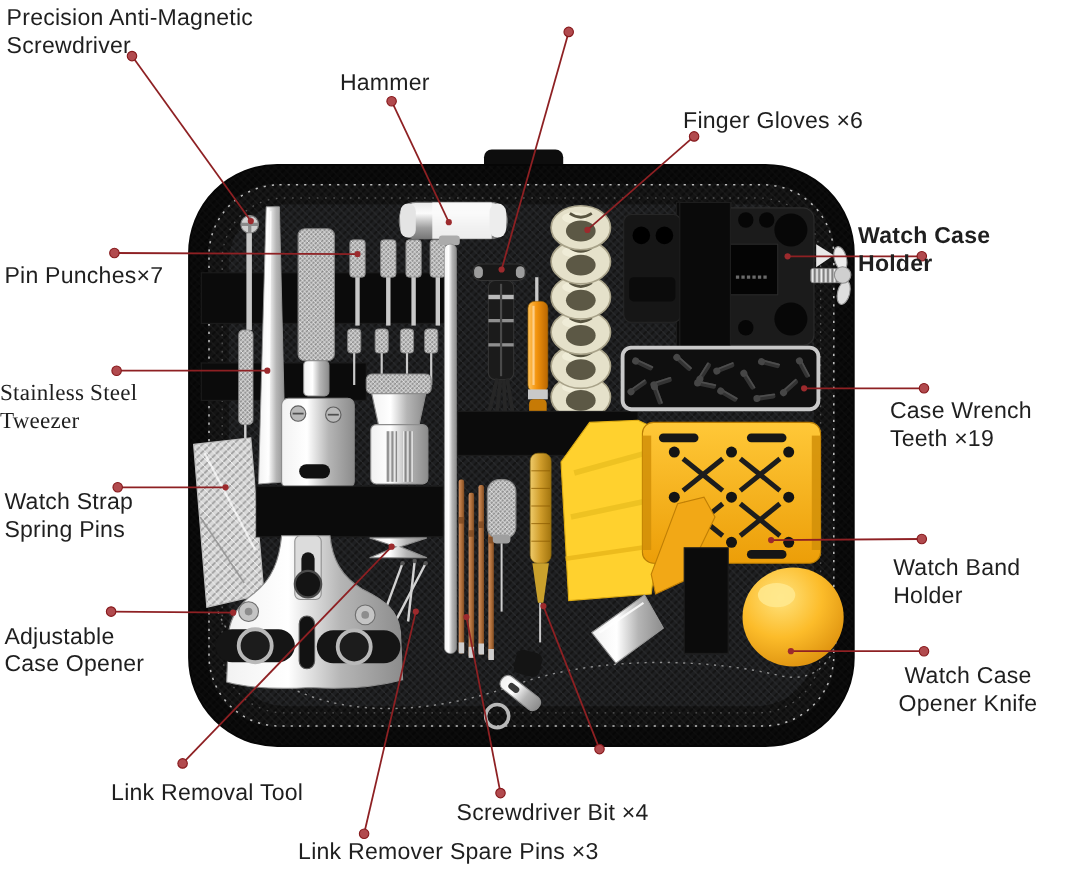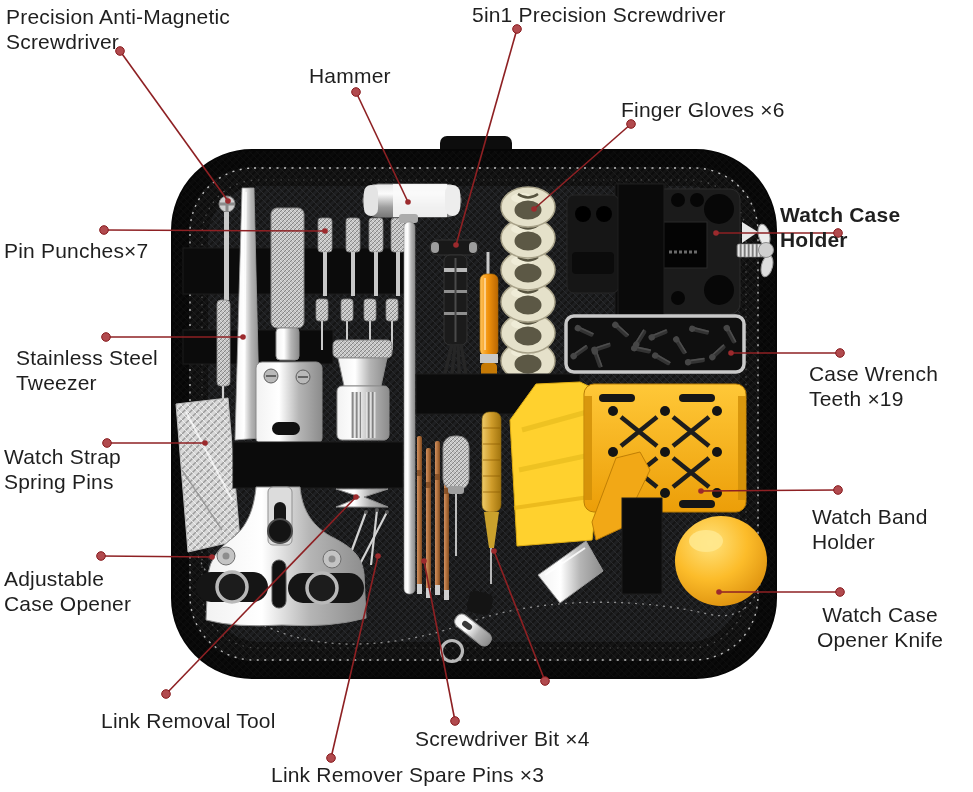--- a/index.html
+++ b/index.html
@@ -11,21 +11,21 @@
   .callout {
     position:absolute; font-size:21px; line-height:25px; color:#1f1f1f;
     white-space:pre-line; letter-spacing:0.2px;
   }
   .c0  { left:6px;   top:4px; }
   .c1  { left:309px; top:63px;text-align:right; }
   .c2  { left:472px; top:2px; }
   .c3  { left:621px; top:97px; }
   .c4  { left:780px; top:202px;font-weight:bold; }
   .c5  { left:4px;   top:238px; }
-  .c6  { left:16px;   top:345px; }
+  .c6  { left:0;   top:345px;font-family:Liberation Serif, serif; }
   .c7  { left:4px;   top:444px; }
   .c8  { left:4px;   top:566px; }
   .c9  { left:101px; top:708px; }
   .c10 { left:271px; top:762px; }
   .c11 { left:415px; top:726px; }
   .c12 { left:553px; top:684px; }
   .c13 { left:809px; top:361px; }
   .c14 { left:812px; top:504px; }
   .c15 { left:798px; top:602px; width:164px; text-align:center; }
 </style>
@@ -482,21 +482,20 @@
       <line x1="719" y1="592" x2="840" y2="592"></line>
       <circle cx="719" cy="592" r="2.8" fill="#9c2a2d" stroke="none"></circle>
       <circle cx="840" cy="592" r="4.3" fill="#b14a4e" stroke="#87191c" stroke-width="1"></circle>
     </g>
   </g>
 </svg>
 
   <div class="callout c0">Precision Anti-Magnetic
 Screwdriver</div>
   <div class="callout c1">Hammer</div>
-  <div class="callout c2">5in1 Precision Screwdriver</div>
   <div class="callout c3">Finger Gloves ×6</div>
   <div class="callout c4">Watch Case Holder</div>
   <div class="callout c5">Pin Punches×7</div>
   <div class="callout c6">Stainless Steel
 Tweezer</div>
   <div class="callout c8">Adjustable
 Case Opener</div>
   <div class="callout c7">Watch Strap
 Spring Pins</div>
   <div class="callout c9">Link Removal Tool</div>

